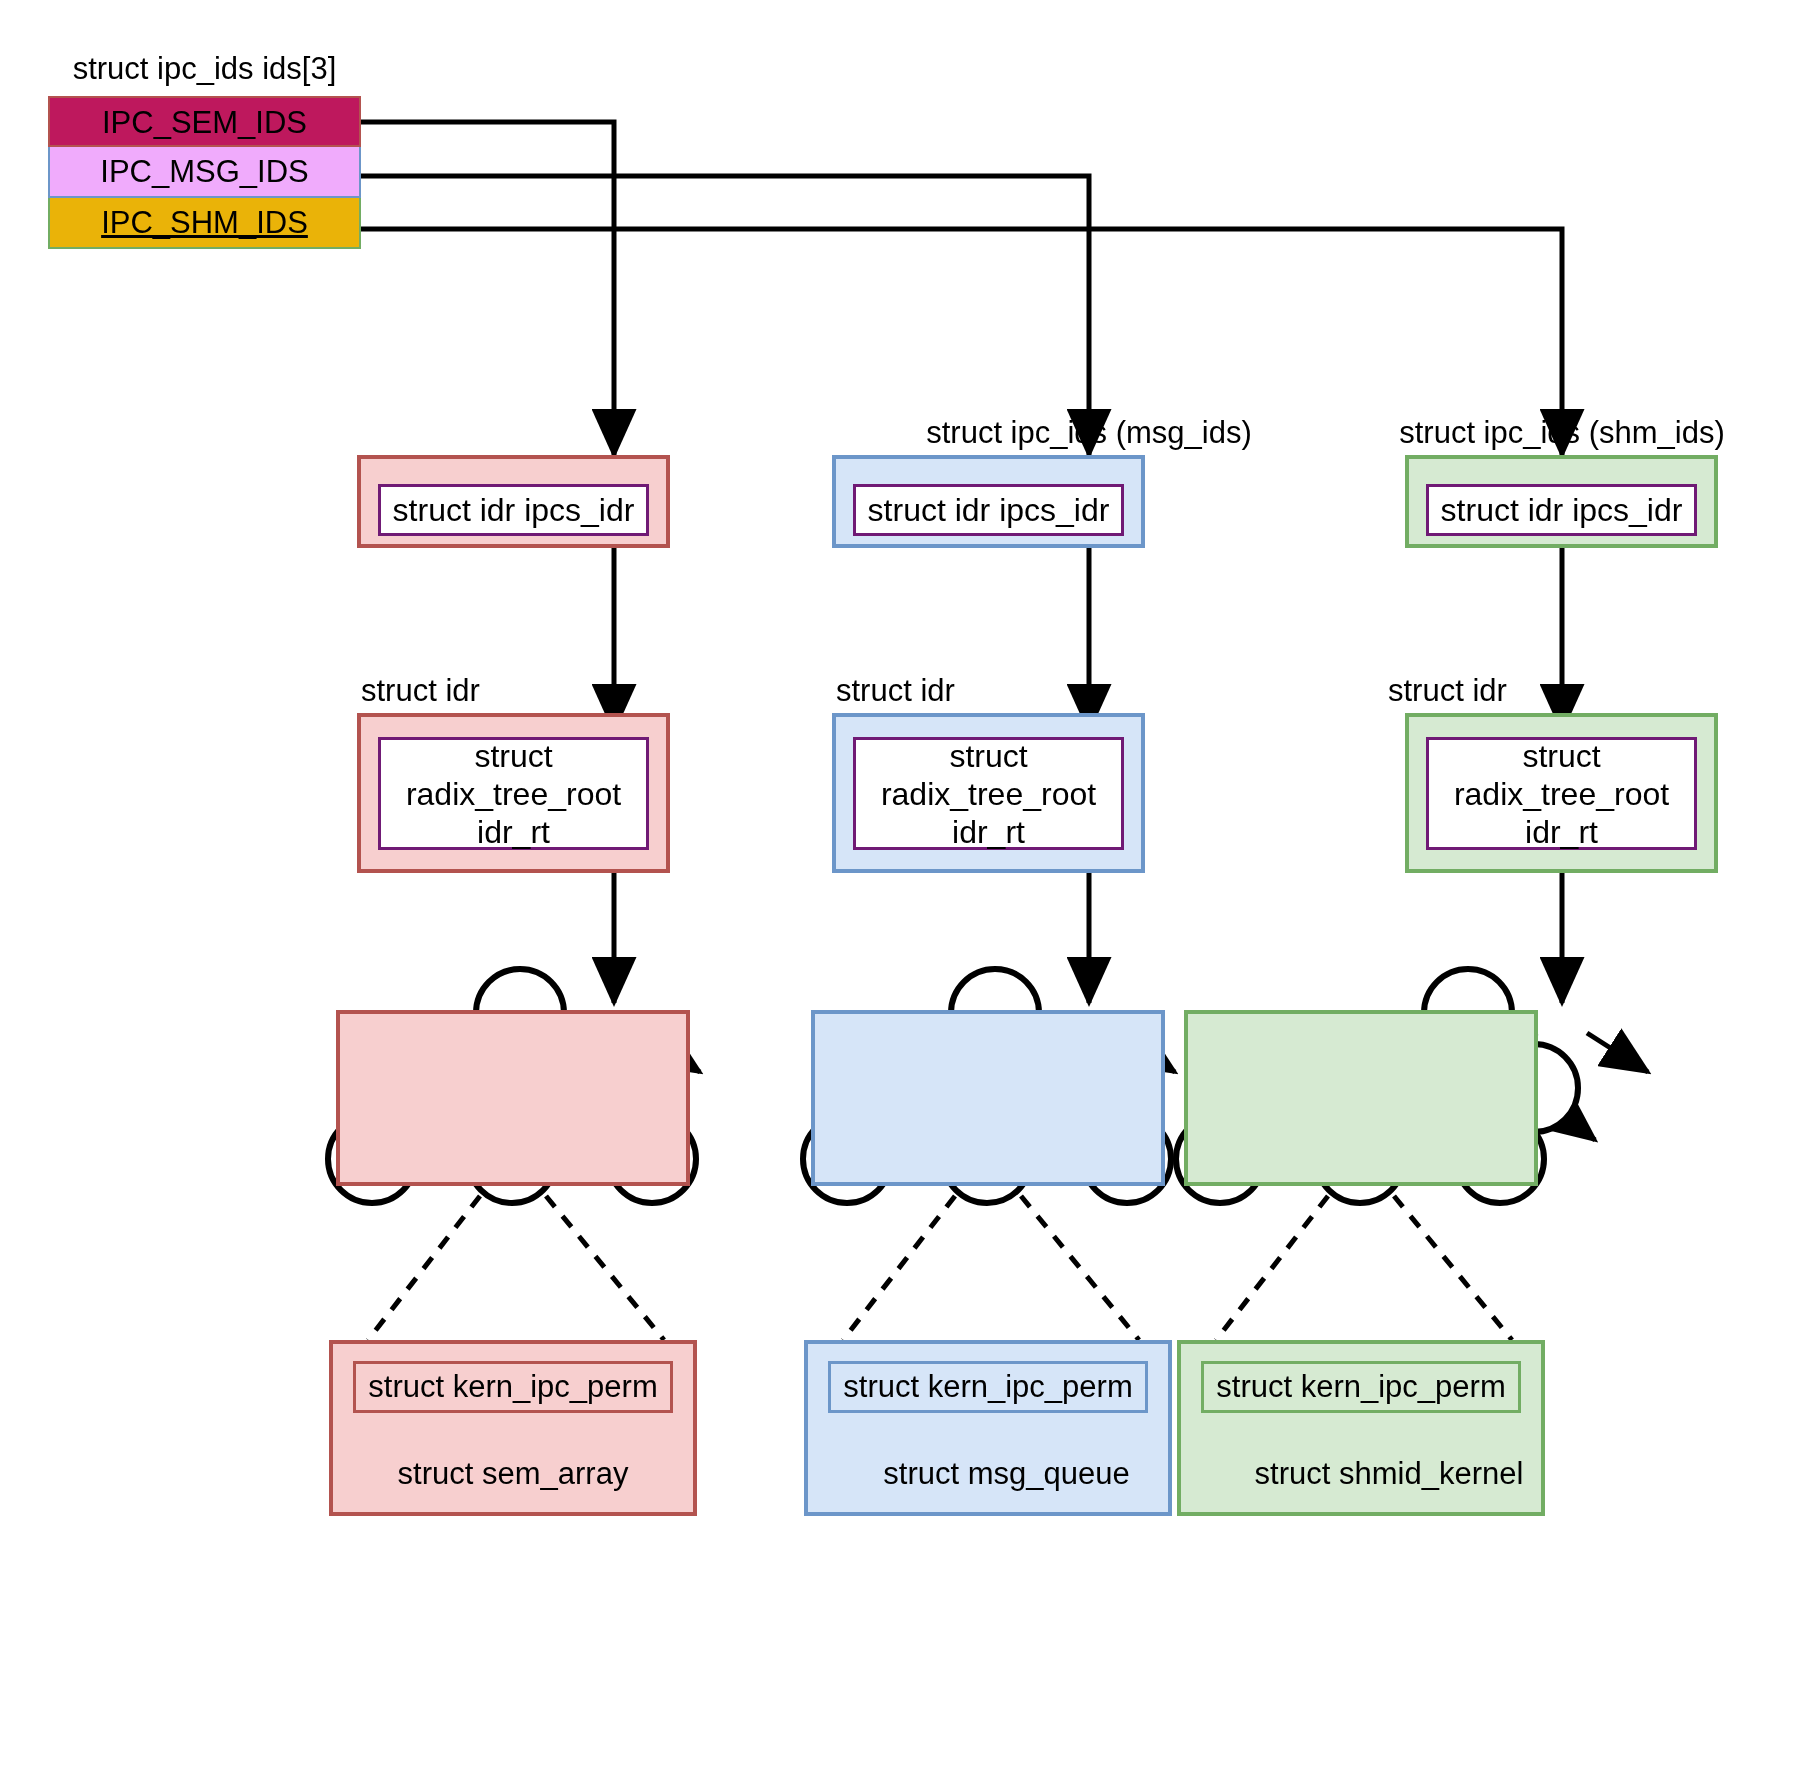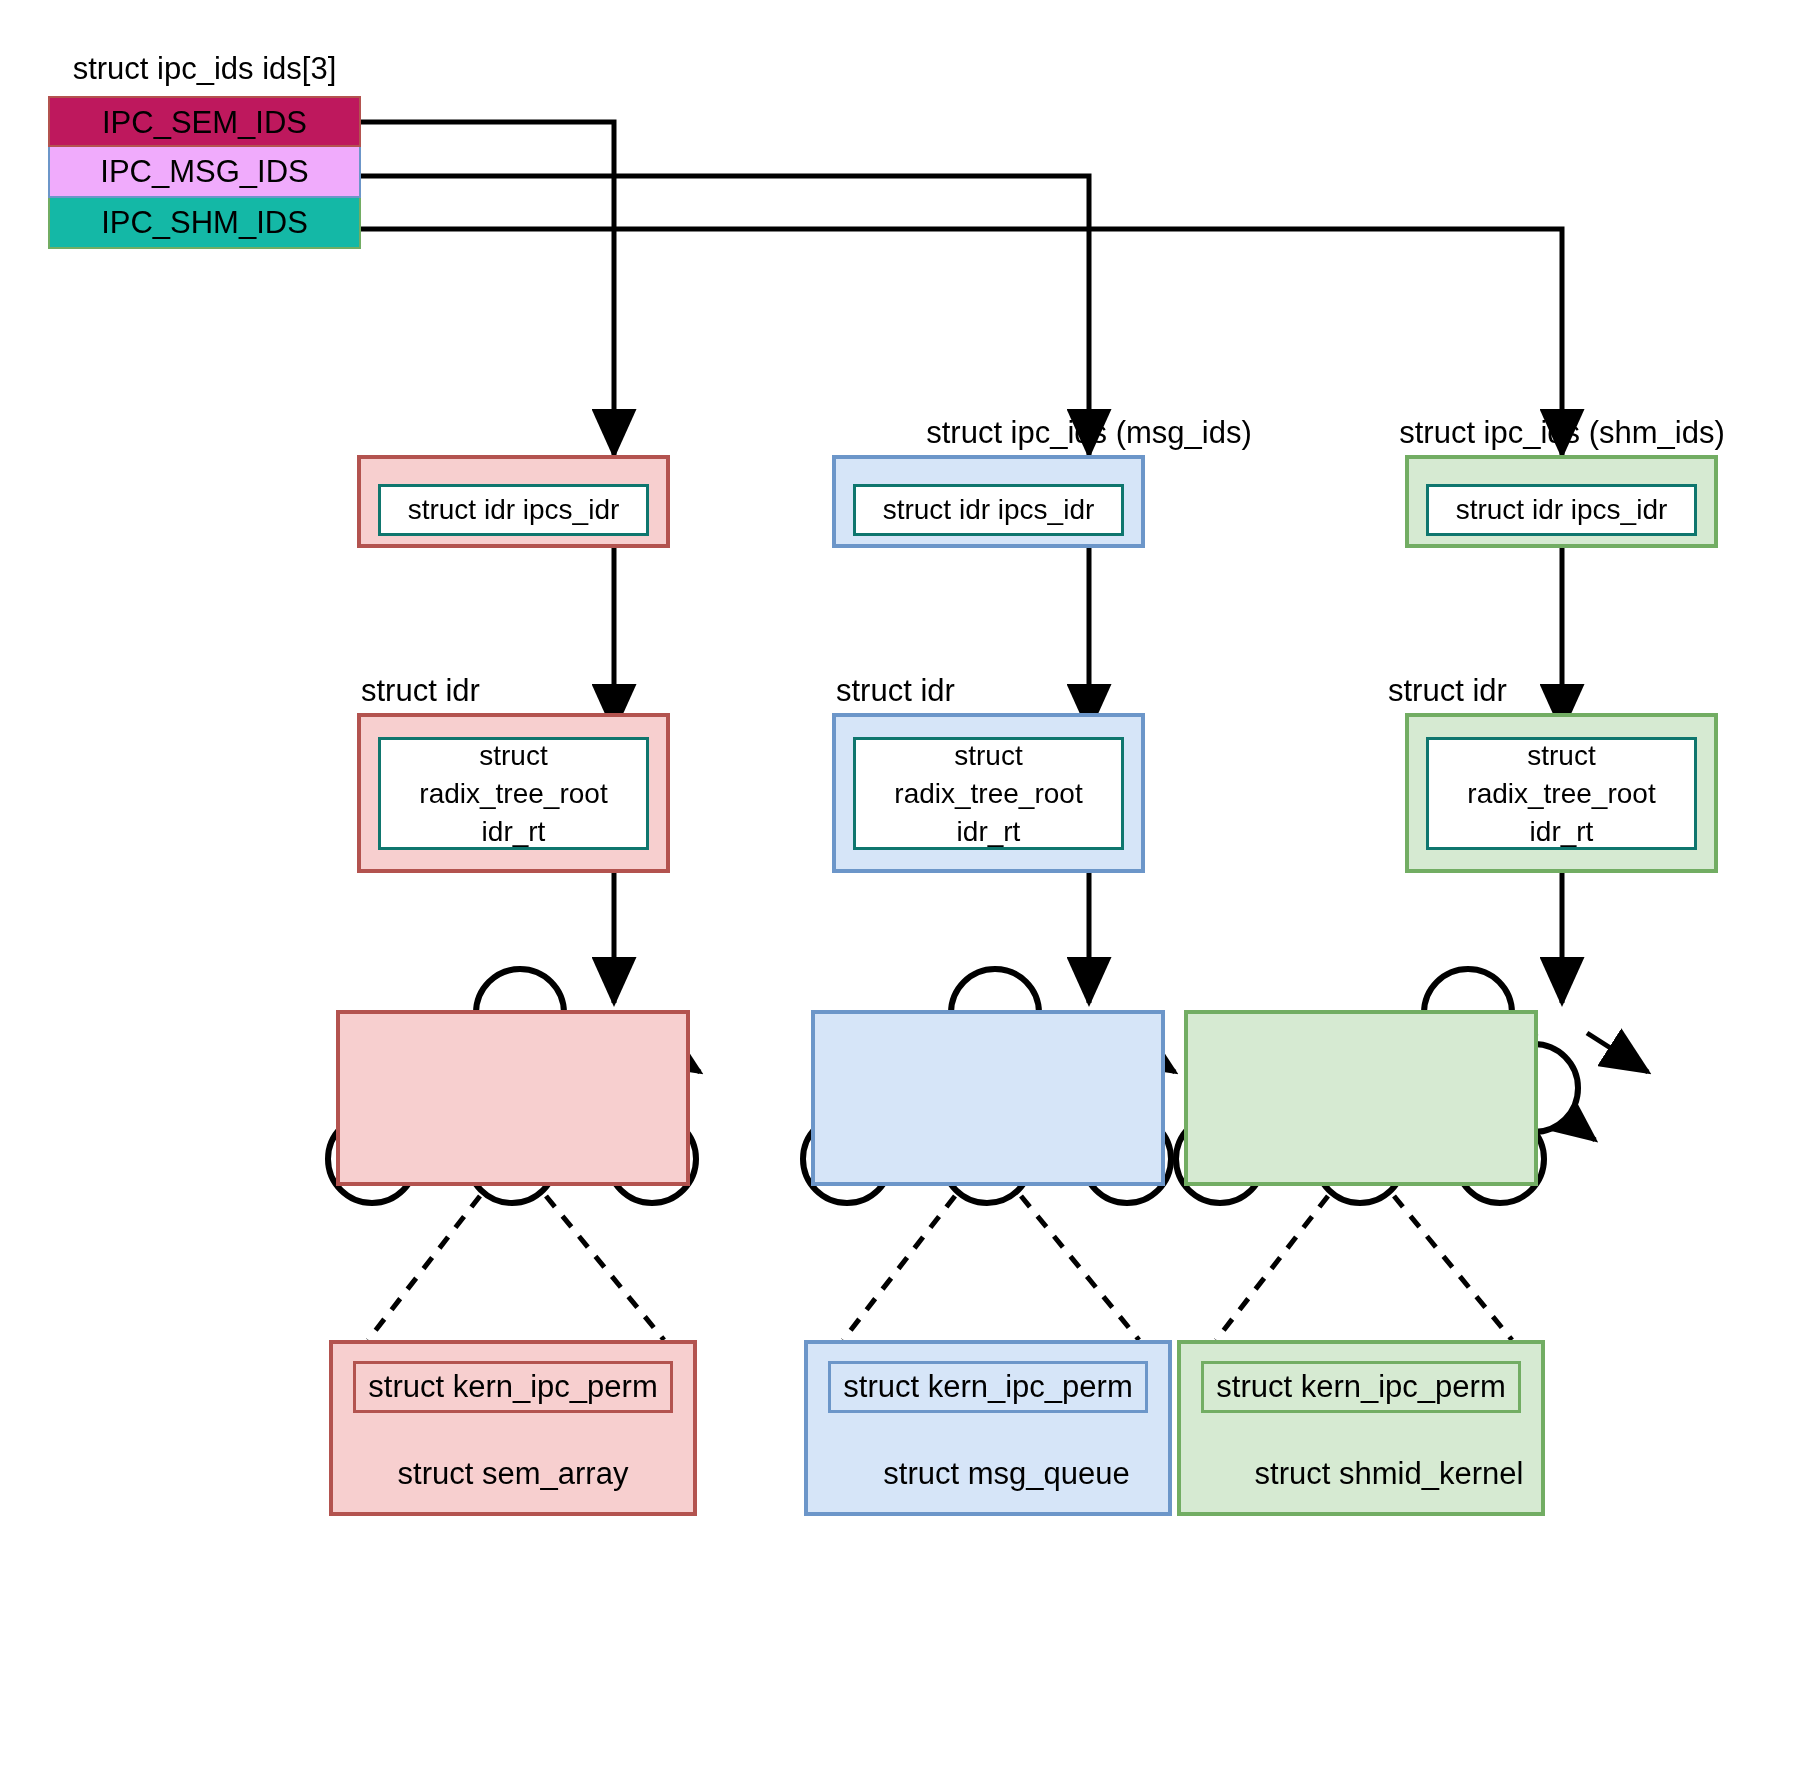--- a/index.html
+++ b/index.html
@@ -48,21 +48,21 @@
     box-sizing: border-box;
     height: 51px;
     line-height: 49px;
     text-align: center;
     font-size: 31px;
     border-style: solid;
     border-width: 2px;
   }
   .row-sem { background: #be185d; border-color: #b3534f; }
   .row-msg { background: #f0abfc; border-color: #6c96c9; border-top-width: 0; }
-  .row-shm { background: #14b8a6; border-color: #72ad63; border-top-width: 0; }
+  .row-shm { background: #eab308; border-color: #72ad63; border-top-width: 0; text-decoration: underline; }
 
   
   .col-head {
     position: absolute;
     font-size: 31px;
     line-height: 38px;
     text-align: center;
     white-space: nowrap;
   }
 
@@ -75,26 +75,26 @@
   }
   .c-sem { background: #f7cfcf; border-color: #b3534f; }
   .c-msg { background: #d6e5f8; border-color: #6c96c9; }
   .c-shm { background: #d6ead2; border-color: #72ad63; }
 
   
   .inner-white {
     position: absolute;
     box-sizing: border-box;
     background: #ffffff;
-    border: 3px solid #0f766e;
+    border: 3px solid #701a75;
     display: flex;
     align-items: center;
     justify-content: center;
     text-align: center;
-    font-size: 28px;
+    font-size: 32px;
     line-height: 38px;
   }
 
   
   .perm-box {
     position: absolute;
     box-sizing: border-box;
     border-width: 3px;
     border-style: solid;
     display: flex;

